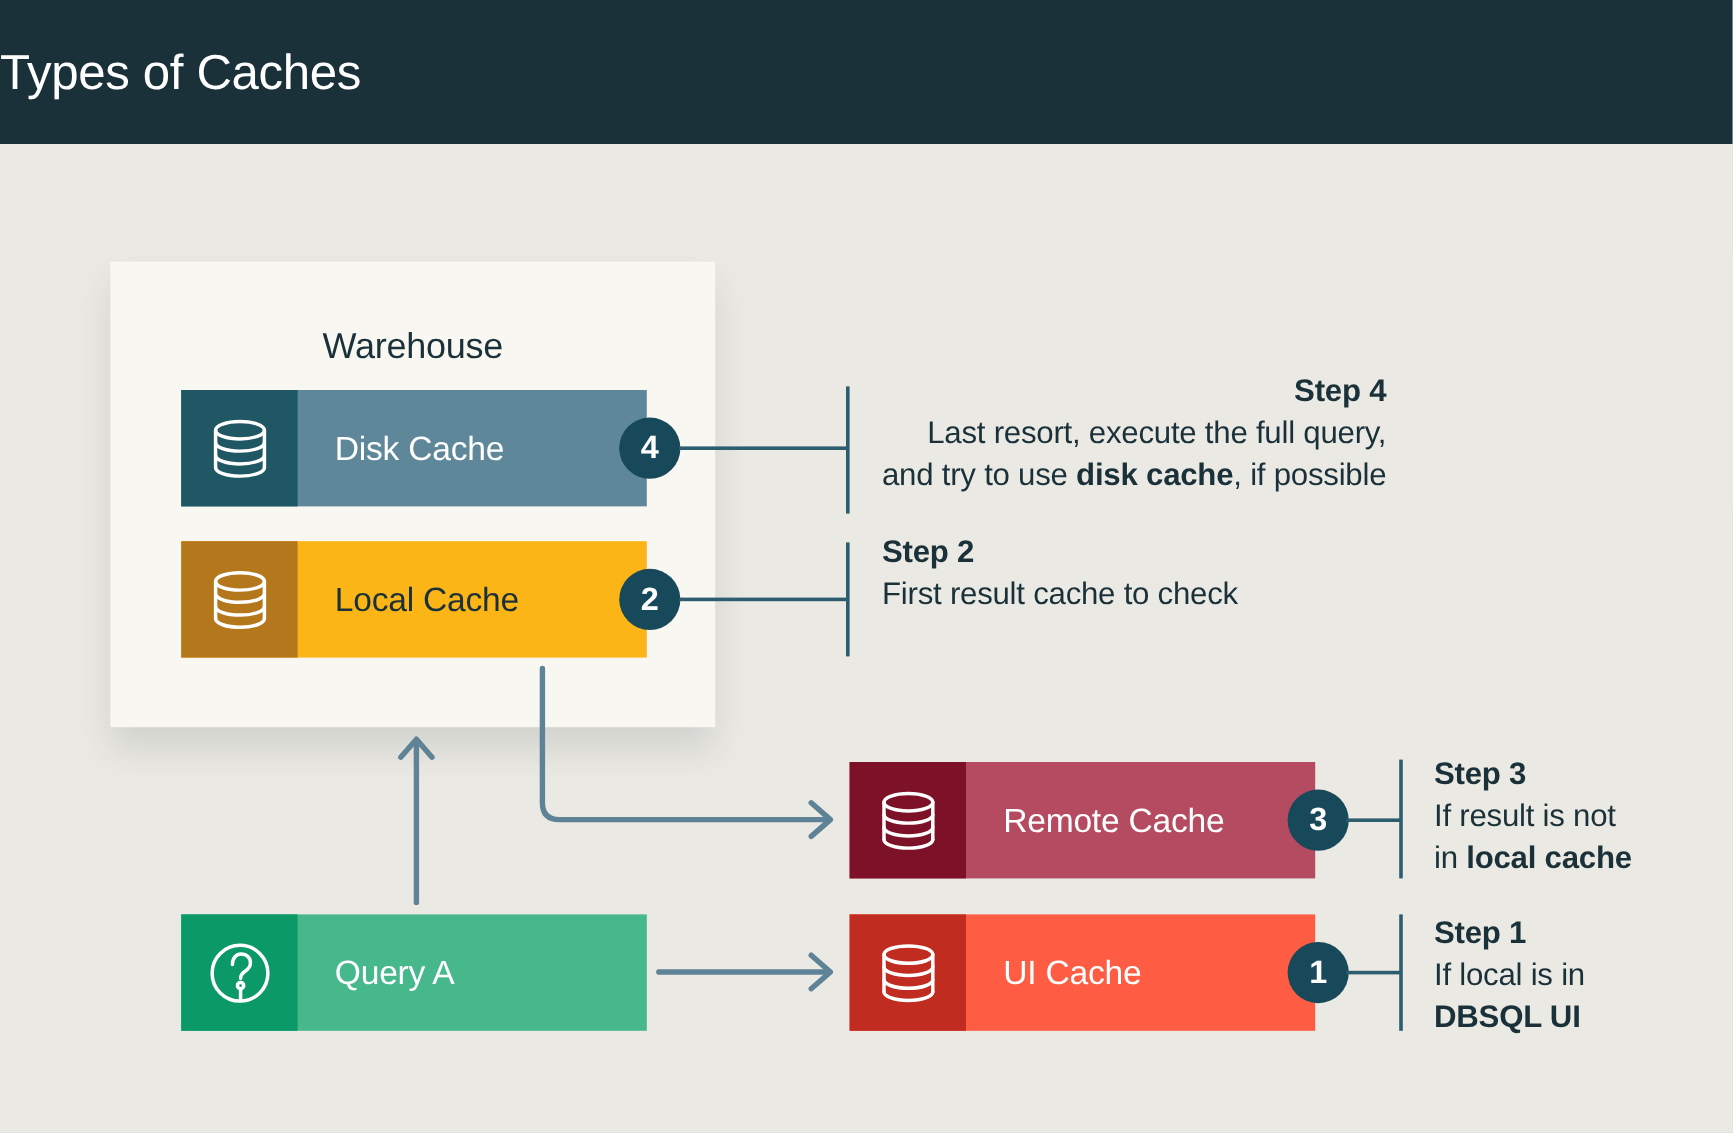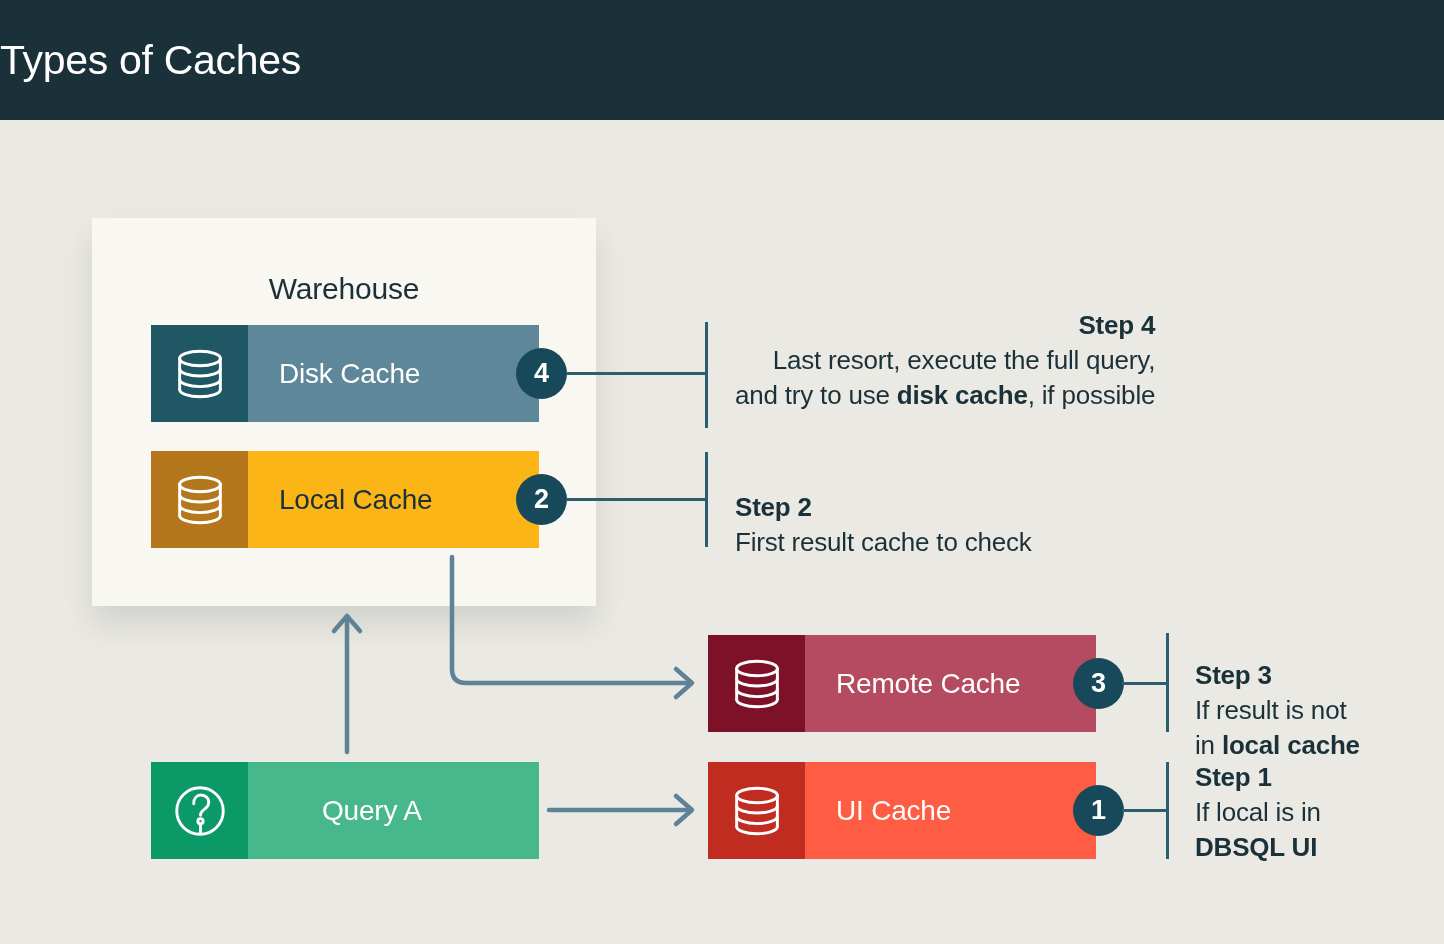--- a/index.html
+++ b/index.html
@@ -78,21 +78,21 @@
   .node--query  { left: 151px; top: 762px; }
   .node--remote { left: 708px; top: 635px; }
   .node--ui     { left: 708px; top: 762px; }
 
   .node--disk   .node-icon { background: var(--disk-icon-bg); }
   .node--disk   { background: var(--disk-bar-bg); }
   .node--local  .node-icon { background: var(--local-icon-bg); }
   .node--local  { background: var(--local-bar-bg); }
   .node--local  .node-label { color: var(--text-dark); }
   .node--query  .node-icon { background: var(--query-icon-bg); }
-  .node--query  { background: var(--query-bar-bg); gap: 43px; }
+  .node--query  { background: var(--query-bar-bg); }
   .node--remote .node-icon { background: var(--remote-icon-bg); }
   .node--remote { background: var(--remote-bar-bg); }
   .node--ui     .node-icon { background: var(--ui-icon-bg); }
   .node--ui     { background: var(--ui-bar-bg); }
 
   .badge {
     position: absolute;
     left: 365px; top: 23px;
     width: 51px; height: 51px;
     border-radius: 50%;
@@ -119,22 +119,22 @@
   
   .step {
     position: absolute;
     color: var(--text-dark);
     letter-spacing: -0.2px;
   }
   .step-title { font-size: 26px; font-weight: 700; line-height: 35px; }
   .step-line  { font-size: 26px; font-weight: 400; line-height: 35px; white-space: nowrap; }
   .step-line .bold { font-weight: 700; }
   .step--4 { left: 735px;  top: 308px; text-align: right; }
-  .step--2 { left: 735px;  top: 490px; }
-  .step--3 { left: 1195px; top: 658px; }
+  .step--2 { left: 735px;  top: 442px; }
+  .step--3 { left: 1195px; top: 627px; }
   .step--1 { left: 1195px; top: 760px; }
 
   
   .arrows {
     position: absolute;
     left: 0; top: 0;
     width: 1444px; height: 944px;
     pointer-events: none;
   }
   .arrows path {

